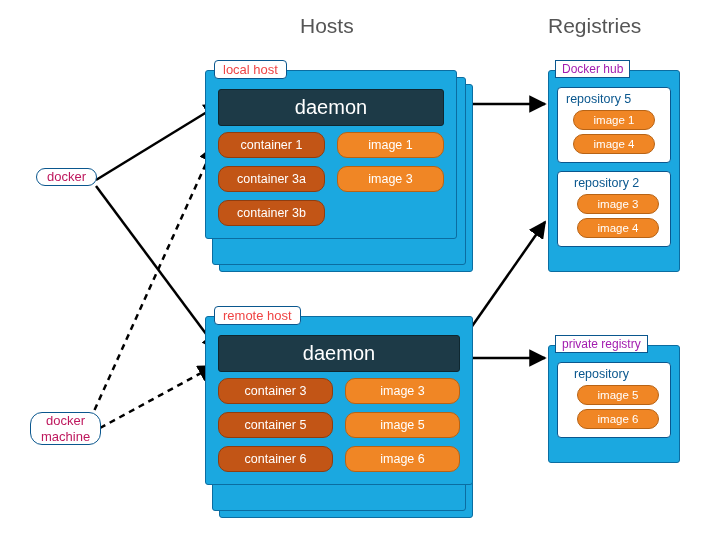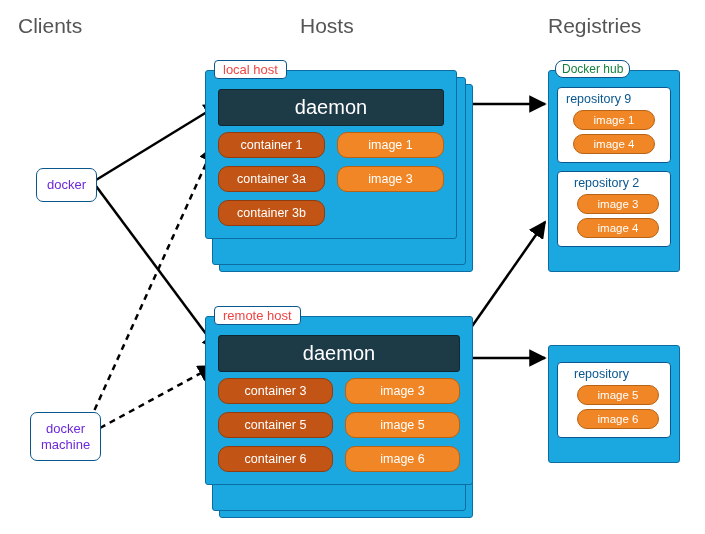--- a/index.html
+++ b/index.html
@@ -27,24 +27,24 @@
     position: absolute;
     font-size: 21px;
     color: #555;
     font-weight: 400;
   }
   
   .client-box {
     position: absolute;
     background: #fff;
     border: 1.5px solid #0a578e;
-    border-radius: 7px;
-    padding: 8px 10px;
+    border-radius: 12px;
+    padding: 0 10px;
     text-align: center;
-    color: #6d28d9;
+    color: #be185d;
     line-height: 1.2;
   }
   
   .host-wrap {
     position: absolute;
   }
   .host-shadow {
     position: absolute;
     background: #1ba8e0;
     border: 1px solid #0b6da1;
@@ -106,24 +106,24 @@
     padding: 16px 8px 8px 8px;
     box-sizing: border-box;
     width: 132px;
   }
   .registry-tab {
     position: absolute;
     top: -11px;
     left: 6px;
     background: #fff;
     border: 1px solid #0a578e;
-    border-radius: 8px;
+    border-radius: 0;
     padding: 1px 6px;
     font-size: 12px;
-    color: #15803d;
+    color: #a21caf;
   }
   .repo-box {
     background: #fff;
     border: 1.5px solid #0a578e;
     border-radius: 4px;
     padding: 4px 8px 8px 8px;
     margin-bottom: 8px;
   }
   .repo-box:last-child { margin-bottom: 16px; padding-left: 16px; }
   .repo-title {
@@ -137,21 +137,20 @@
     display: block;
     font-size: 11.5px;
     padding: 3px 0;
   }
 </style>
 </head>
 <body>
 
 <div class="canvas">
 
-  <div class="col-title" style="left:18px; top:14px;">Clients</div>
   <div class="col-title" style="left:300px; top:14px;">Hosts</div>
   <div class="col-title" style="left:548px; top:14px;">Registries</div>
 
   <svg class="arrows" viewBox="0 0 705 534">
     <defs>
       <marker id="arrow" viewBox="0 0 10 10" refX="9" refY="5" markerWidth="7" markerHeight="7" orient="auto-start-reverse">
         <path d="M 0 0 L 10 5 L 0 10 z" fill="#000"></path>
       </marker>
     </defs>
 
@@ -209,38 +208,39 @@
         <div class="chip container">container 6</div>
         <div class="chip image">image 6</div>
       </div>
     </div>
   </div>
 
   <div class="registry-wrap" style="left:548px; top:70px;">
     <div class="registry-main">
       <div class="registry-tab">Docker hub</div>
       <div class="repo-box">
-        <div class="repo-title">repository 9</div>
+        <div class="repo-title">repository 5</div>
         <div class="repo-images">
           <div class="chip image">image 1</div>
           <div class="chip image">image 4</div>
         </div>
       </div>
       <div class="repo-box">
         <div class="repo-title">repository 2</div>
         <div class="repo-images">
           <div class="chip image">image 3</div>
           <div class="chip image">image 4</div>
         </div>
       </div>
     </div>
   </div>
 
   <div class="registry-wrap" style="left:548px; top:345px;">
     <div class="registry-main">
+      <div class="registry-tab">private registry</div>
       <div class="repo-box">
         <div class="repo-title">repository</div>
         <div class="repo-images">
           <div class="chip image">image 5</div>
           <div class="chip image">image 6</div>
         </div>
       </div>
     </div>
   </div>
 

